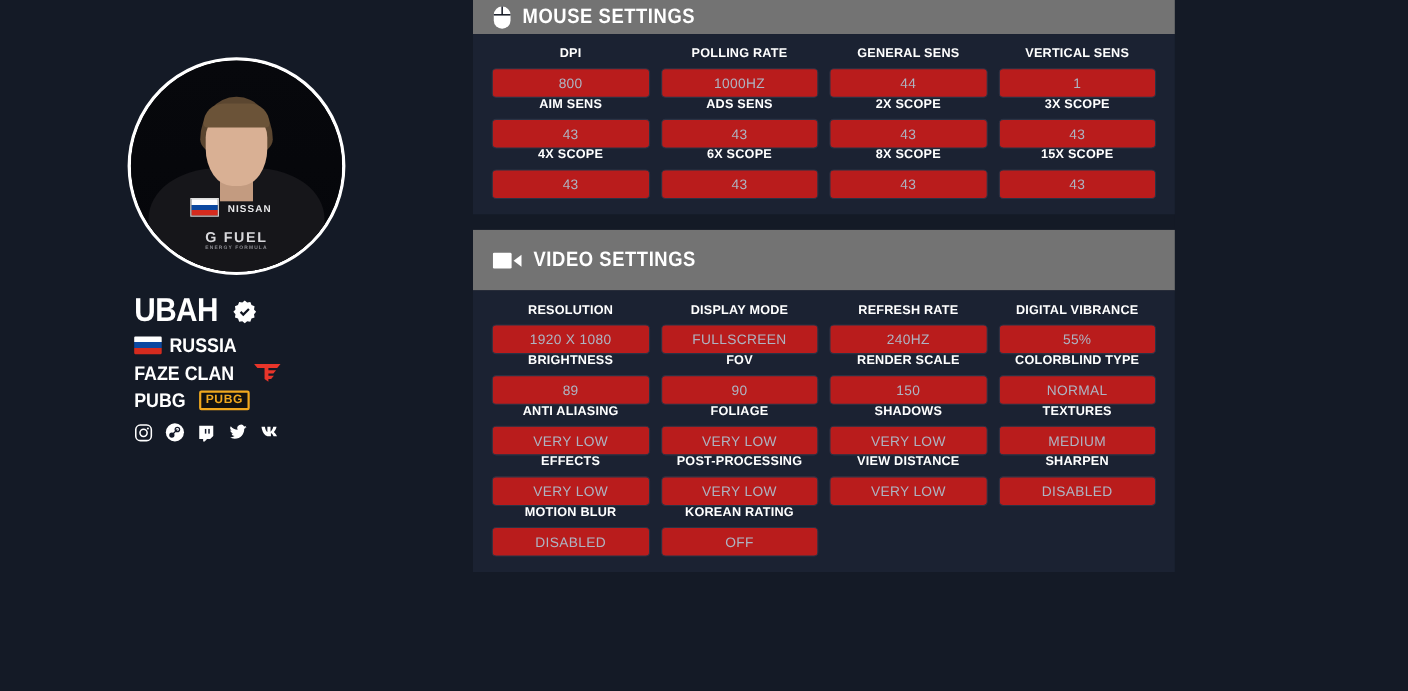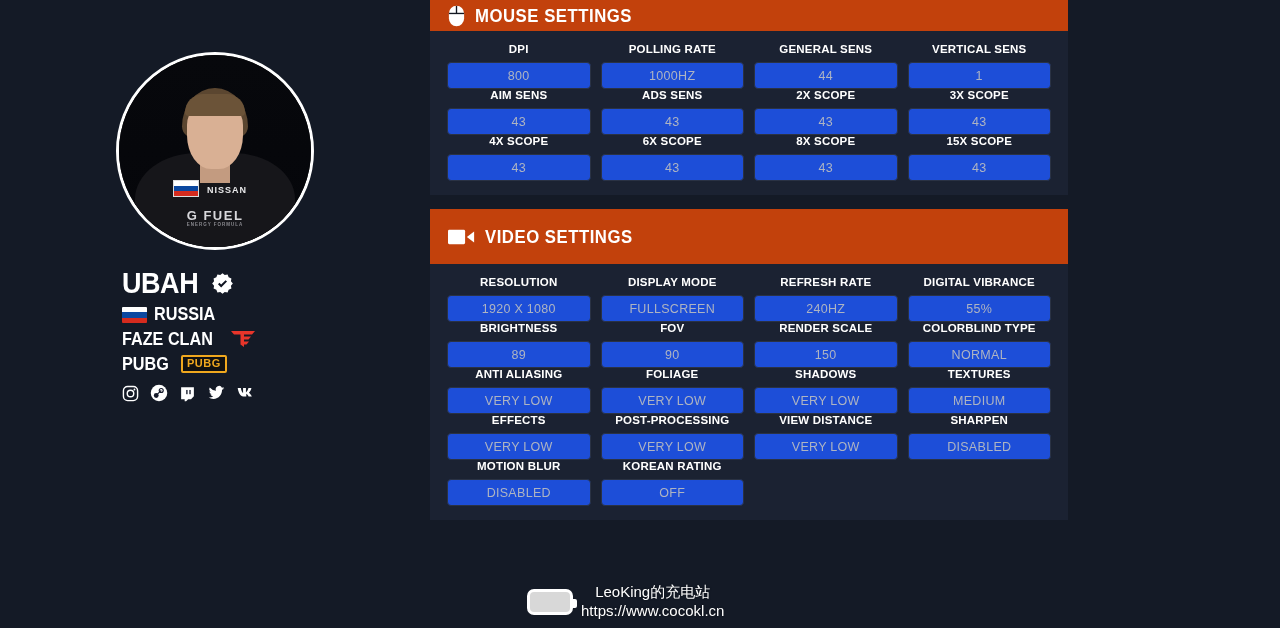--- a/index.html
+++ b/index.html
@@ -111,21 +111,21 @@
     font-weight: bold;
     color: #ffffff;
     letter-spacing: -0.5px;
     line-height: 1;
     transform: scaleX(0.90);
     transform-origin: left center;
   }
   .verified { width: 23px; height: 23px; flex: none; display:block; }
 
   .meta-row {
-    display: flex; align-items: flex-end; gap: 7px;
+    display: flex; align-items: center; gap: 7px;
     margin-top: 7px;
   }
   .flag-small {
     width: 25px; height: 16px;
     background: linear-gradient(#ffffff 0 33.3%, #0b48a0 33.3% 66.6%, #d52b1e 66.6% 100%);
     flex: none;
     border-radius: 1px;
   }
   .meta-text {
     font-size: 18px; font-weight: bold; color: #ffffff;
@@ -151,21 +151,21 @@
   .socials svg { display: block; }
 
   
   .panels {
     position: absolute;
     left: 430px; top: 0;
     width: 638px;
   }
   .card { width: 638px; }
   .card-header {
-    background: #c2410c;
+    background: #737373;
     height: 31px;
     display: flex;
     align-items: center;
     gap: 10px;
     padding: 0 0 0 18px;
     text-align: right;
   }
   .card-header.tall { height: 55px; }
   .card-title {
     font-size: 19px;
@@ -194,21 +194,21 @@
     font-weight: bold;
     color: #ffffff;
     letter-spacing: 0.2px;
     margin-bottom: 7px;
     white-space: nowrap;
   }
   .field-value {
     height: 27px;
     border: 1px solid #2a3244;
     border-radius: 4px;
-    background: #1d4ed8;
+    background: #b91c1c;
     color: #aeb4c2;
     font-size: 12.5px;
     display: flex;
     align-items: center;
     justify-content: center;
     letter-spacing: 0.3px;
   }
   .gap { height: 14px; width: 100%; background: #141a26; }
 
   
@@ -477,21 +477,14 @@
             <div class="field-value">DISABLED</div>
           </div>
           <div class="field">
             <div class="field-label">KOREAN RATING</div>
             <div class="field-value">OFF</div>
           </div>
         </div>
     </div>
   </div>
 
-  <div class="watermark">
-    <div class="wm-battery"></div>
-    <div class="wm-text">
-      <span class="l1">LeoKing的充电站</span>
-      <span class="l2">https://www.cocokl.cn</span>
-    </div>
-  </div>
 
 </div>
 
 </body></html>

